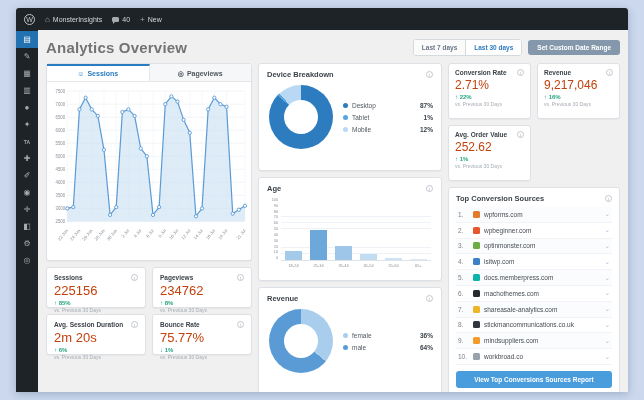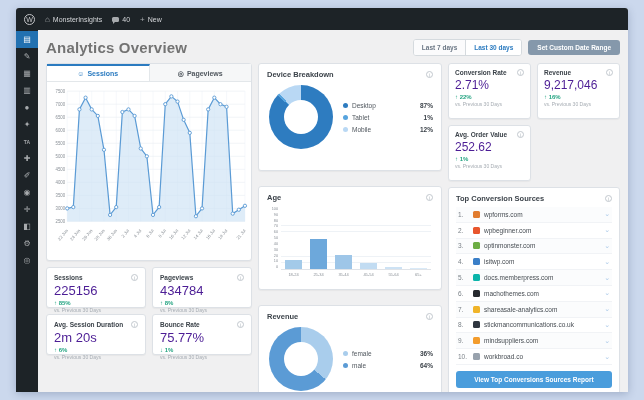--- a/index.html
+++ b/index.html
@@ -51,31 +51,31 @@
   .tab.active { color:#2b7bc0; border-top:2px solid #2b7bc0; background:#fff; border-right:1px solid #e3e7ea; }
   .tab.inactive { background:#f6f7f8; color:#50575e; border-top:2px solid transparent; }
   .tab-icon { font-size:7px; }
   .chart-wrap { flex:1; padding:4px 2px 0 2px; }
 
   
   .stat-grid { display:grid; grid-template-columns:1fr 1fr; gap:6px; margin-bottom:6px; }
   .stat-card { background:#fff; border:1px solid #dde1e6; border-radius:3px; padding:6px 7px; height:41px; box-shadow:0 1px 1px rgba(0,0,0,.04); }
   .stat-top { display:flex; justify-content:space-between; align-items:center; }
   .stat-label { font-size:6.5px; font-weight:bold; color:#3c434a; }
-  .stat-value { font-size:13px; color:#4c1d95; margin:2px 0 2px 0; font-weight:400; }
+  .stat-value { font-size:13px; color:#c2410c; margin:2px 0 2px 0; font-weight:400; }
   .stat-delta { font-size:6px; font-weight:bold; color:#26a583; }
   .stat-sub { font-size:5px; color:#a5abb2; margin-top:1px; }
   .col-right .stat-card { height:56px; padding:5px 6px; }
   .col-right .stat-value { font-size:12px; }
 
   .info-icon { width:7px; height:7px; border:1px solid #c2c8ce; border-radius:50%;
     color:#b2b9c0; font-size:5px; display:flex; align-items:center; justify-content:center; cursor:pointer; flex:none; }
 
   
-  .mid-card { padding:6px 8px; margin-bottom:15px; }
+  .mid-card { padding:6px 8px; margin-bottom:6px; }
   .card-title-row { display:flex; justify-content:space-between; align-items:center; margin-bottom:4px; }
   .card-title { font-size:7.5px; font-weight:bold; color:#3c434a; }
   .donut-flex { display:flex; align-items:center; gap:10px; padding:2px 0 0 2px; }
   .donut { width:64px; height:64px; border-radius:50%; position:relative; flex:none; cursor:pointer; }
   .donut .hole { position:absolute; left:50%; top:50%; width:34px; height:34px; margin:-17px 0 0 -17px;
     background:#fff; border-radius:50%; }
   .legend { flex:1; display:flex; flex-direction:column; gap:5px; }
   .legend-row { display:flex; align-items:center; gap:4px; }
   .legend-dot { width:5px; height:5px; border-radius:50%; flex:none; }
   .legend-label { font-size:6.5px; color:#50575e; }
@@ -276,21 +276,21 @@
                 </div>
                 <div class="stat-value">225156</div>
                 <div class="stat-delta">↑ 85%</div>
                 <div class="stat-sub">vs. Previous 30 Days</div>
               </div>
               <div class="stat-card">
                 <div class="stat-top">
                   <span class="stat-label">Pageviews</span>
                   <span class="info-icon">i</span>
                 </div>
-                <div class="stat-value">434784</div>
+                <div class="stat-value">234762</div>
                 <div class="stat-delta">↑ 8%</div>
                 <div class="stat-sub">vs. Previous 30 Days</div>
               </div>
               <div class="stat-card">
                 <div class="stat-top">
                   <span class="stat-label">Avg. Session Duration</span>
                   <span class="info-icon">i</span>
                 </div>
                 <div class="stat-value">2m 20s</div>
                 <div class="stat-delta">↑ 6%</div>

